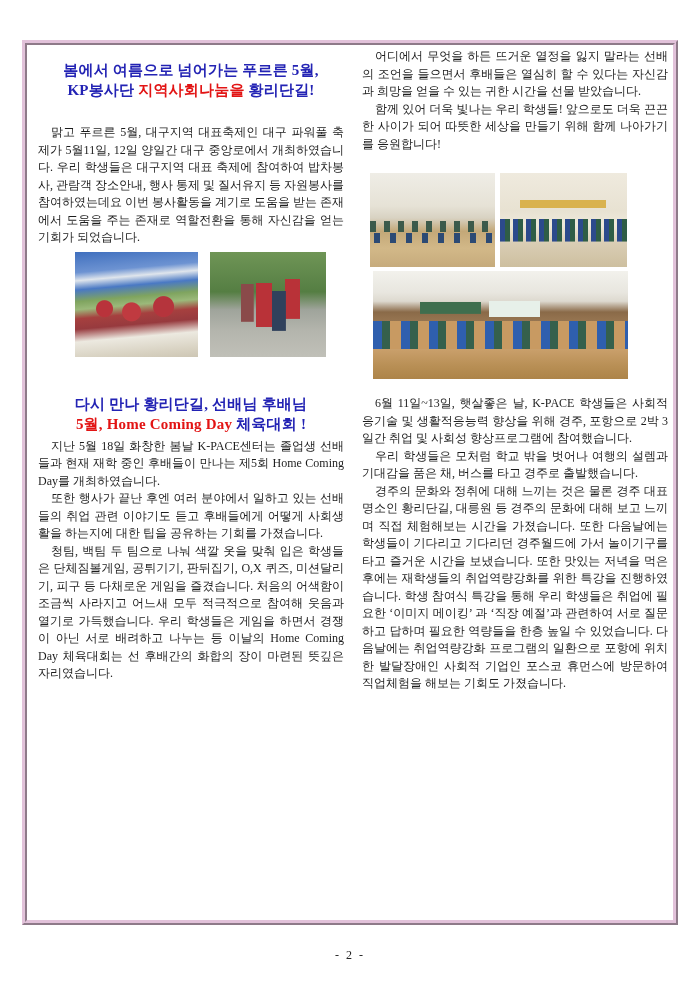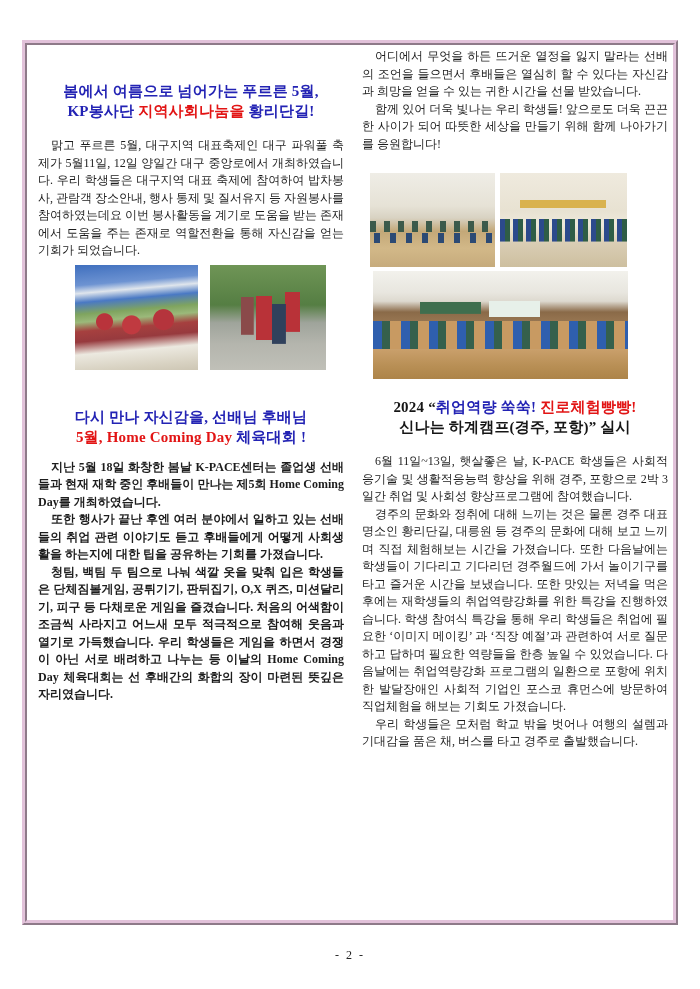--- a/index.html
+++ b/index.html
@@ -8,38 +8,38 @@
     width:700px; height:989px; position:relative; overflow:hidden;
     font-family:"Liberation Serif","DejaVu Serif",serif;
     color:#1c1c1c;
   }
   .frame {
     position:absolute; left:22px; top:40px; width:656px; height:885px;
     border:5px ridge var(--border_pink,#e2c2da);
     background:#ffffff;
   }
   .col { position:absolute; }
-  .col-left  { left:38px;  top:75px; width:306px; }
+  .col-left  { left:38px;  top:54px; width:306px; }
   .col-right { left:362px; top:40px; width:306px; }
 
   .headline {
     font-size:15px; font-weight:bold; line-height:20px;
     text-align:center; letter-spacing:0.2px;
   }
   .h1 { margin-top:6px; }
   .h2 { margin-top:37px; }
   .h3 { margin-top:18px; }
   .c-blue  { color:var(--blue,#2323b4); }
   .c-red   { color:var(--red,#e21414); }
   .c-black { color:var(--ink,#151515); }
 
   .body-text { font-size:12px; line-height:17.5px; text-align:justify; }
   .body-text p { text-indent:13px; }
-  .bt1 { margin-top:16px; }
-  .bt2 { margin-top:12px;font-weight:bold; }
+  .bt1 { margin-top:24px; }
+  .bt2 { margin-top:4px; }
   .bt-intro { margin-top:8px; }
   .bt3 { margin-top:16px; }
 
   .photo { flex:none; }
 
   .photo-row { margin-top:5px; display:flex; gap:12px; padding-left:37px; height:105px; }
   .ph-tent {
     width:123px; height:105px;
     background:
       radial-gradient(circle at 24% 54%, #b9333b 0 8px, transparent 9px),
@@ -100,21 +100,21 @@
     <h2 class="headline h1"><span class="c-blue">봄에서 여름으로 넘어가는 푸르른 5월,</span><br><span class="c-blue">KP봉사단 </span><span class="c-red">지역사회나눔을</span><span class="c-blue"> 황리단길!</span></h2>
     <div class="body-text bt1">
         <p>맑고 푸르른 5월, 대구지역 대표축제인 대구 파워풀 축제가 5월11일, 12일 양일간 대구 중앙로에서 개최하였습니다. 우리 학생들은 대구지역 대표 축제에 참여하여 밥차봉사, 관람객 장소안내, 행사 통제 및 질서유지 등 자원봉사를 참여하였는데요 이번 봉사활동을 계기로 도움을 받는 존재에서 도움을 주는 존재로 역할전환을 통해 자신감을 얻는 기회가 되었습니다.</p>
       </div>
 
     <div class="photo-row">
       <div class="photo ph-tent"></div>
       <div class="photo ph-path"></div>
     </div>
 
-    <h2 class="headline h2"><span class="c-blue">다시 만나 자신감을, 선배님 후배님</span><br><span class="c-red">5월, Home Coming Day</span><span class="c-blue"> 체육대회 !</span></h2>
+    <h2 class="headline h2"><span class="c-blue">다시 만나 황리단길, 선배님 후배님</span><br><span class="c-red">5월, Home Coming Day</span><span class="c-blue"> 체육대회 !</span></h2>
     <div class="body-text bt2">
         <p>지난 5월 18일 화창한 봄날 K-PACE센터는 졸업생 선배들과 현재 재학 중인 후배들이 만나는 제5회 Home Coming Day를 개최하였습니다.</p>
         <p>또한 행사가 끝난 후엔 여러 분야에서 일하고 있는 선배들의 취업 관련 이야기도 듣고 후배들에게 어떻게 사회생활을 하는지에 대한 팁을 공유하는 기회를 가졌습니다.</p>
         <p>청팀, 백팀 두 팀으로 나눠 색깔 옷을 맞춰 입은 학생들은 단체짐볼게임, 공튀기기, 판뒤집기, O,X 퀴즈, 미션달리기, 피구 등 다채로운 게임을 즐겼습니다. 처음의 어색함이 조금씩 사라지고 어느새 모두 적극적으로 참여해 웃음과 열기로 가득했습니다. 우리 학생들은 게임을 하면서 경쟁이 아닌 서로 배려하고 나누는 등 이날의 Home Coming Day 체육대회는 선 후배간의 화합의 장이 마련된 뜻깊은 자리였습니다.</p>
       </div>
   </div>
 
   <div class="col col-right">
     <div class="body-text bt-intro">
         <p>어디에서 무엇을 하든 뜨거운 열정을 잃지 말라는 선배의 조언을 들으면서 후배들은 열심히 할 수 있다는 자신감과 희망을 얻을 수 있는 귀한 시간을 선물 받았습니다.</p>
@@ -122,22 +122,21 @@
       </div>
 
     <div class="photo-grid">
       <div class="grid-row1">
         <div class="photo ph-gym-seated"></div>
         <div class="photo ph-gym-group"></div>
       </div>
       <div class="photo ph-classroom"></div>
     </div>
 
-    <h2 class="headline h3"><span class="c-black">2024 “</span><span class="c-blue">취업역량 쑥쑥!</span><span class="c-red"> 진로체험빵빵!</span><br><span class="c-black">신나는 하계캠프(경주, 포항)” 실시</span></h2>
     <div class="body-text bt3">
         <p>6월 11일~13일, 햇살좋은 날, K-PACE 학생들은 사회적응기술 및 생활적응능력 향상을 위해 경주, 포항으로 2박 3일간 취업 및 사회성 향상프로그램에 참여했습니다.</p>
+        <p>우리 학생들은 모처럼 학교 밖을 벗어나 여행의 설렘과 기대감을 품은 채, 버스를 타고 경주로 출발했습니다.</p>
         <p>경주의 문화와 정취에 대해 느끼는 것은 물론 경주 대표명소인 황리단길, 대릉원 등 경주의 문화에 대해 보고 느끼며 직접 체험해보는 시간을 가졌습니다. 또한 다음날에는 학생들이 기다리고 기다리던 경주월드에 가서 놀이기구를 타고 즐거운 시간을 보냈습니다. 또한 맛있는 저녁을 먹은 후에는 재학생들의 취업역량강화를 위한 특강을 진행하였습니다. 학생 참여식 특강을 통해 우리 학생들은 취업에 필요한 ‘이미지 메이킹’ 과 ‘직장 예절’과 관련하여 서로 질문하고 답하며 필요한 역량들을 한층 높일 수 있었습니다. 다음날에는 취업역량강화 프로그램의 일환으로 포항에 위치한 발달장애인 사회적 기업인 포스코 휴먼스에 방문하여 직업체험을 해보는 기회도 가졌습니다.</p>
-        <p>우리 학생들은 모처럼 학교 밖을 벗어나 여행의 설렘과 기대감을 품은 채, 버스를 타고 경주로 출발했습니다.</p>
       </div>
   </div>
 
   <div class="page-number">- 2 -</div>
 </div>
 
 </body></html>

